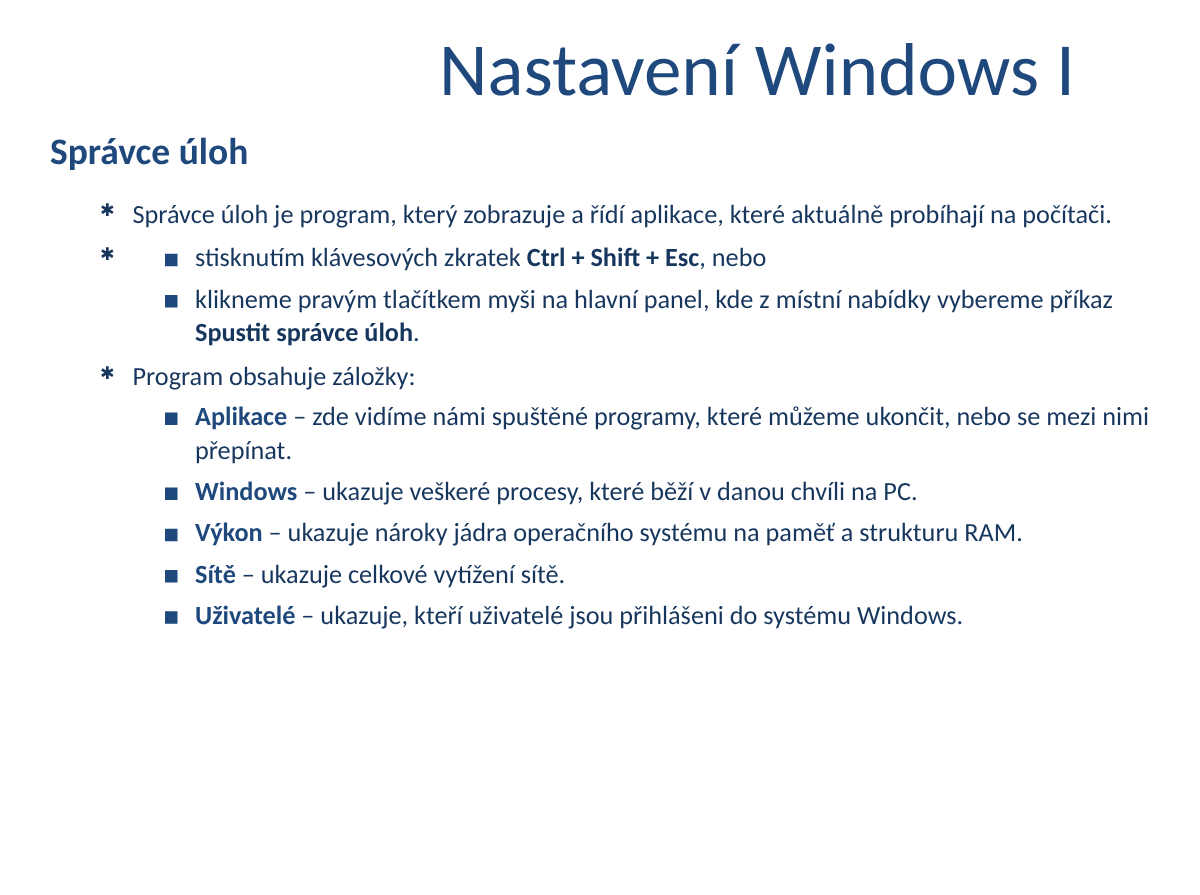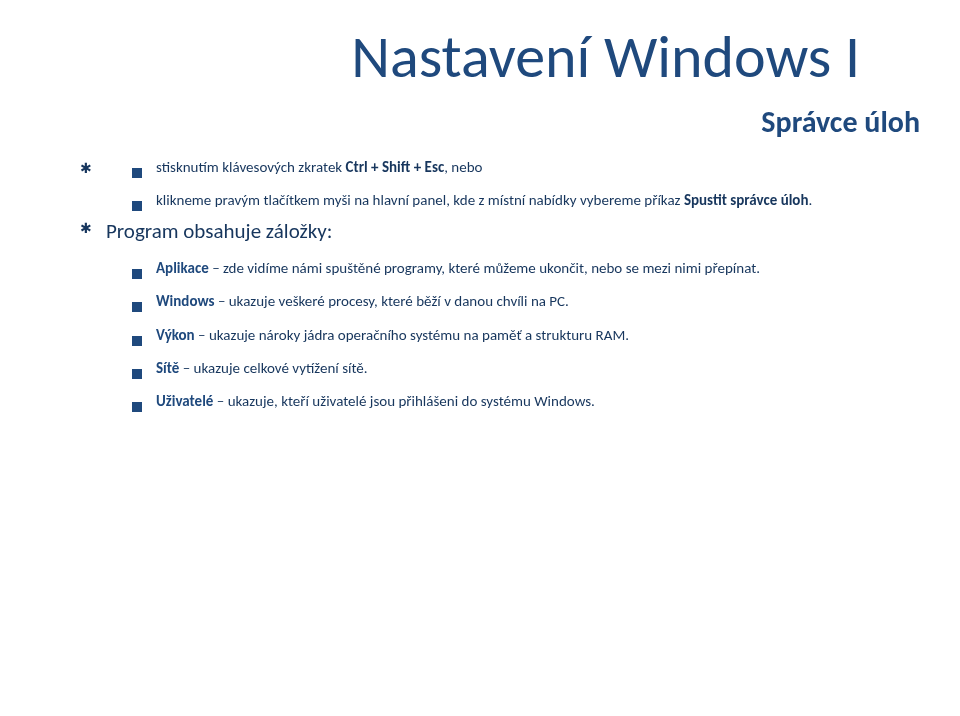--- a/index.html
+++ b/index.html
@@ -18,21 +18,20 @@
     text-align: right;
     padding-right: 60px;
     margin-bottom: 10px;
   }
   .subtitle {
     font-size: 30px;
     font-weight: 700;
     color: #1f497d;
     margin-left: 0;
     margin-bottom: 18px;
-    text-align: right;
   }
   .list-l1 {
     list-style: none;
     padding-left: 40px;
   }
   .list-l1 > li {
     position: relative;
     font-size: 21px;
     line-height: 1.28;
     color: #17365d;
@@ -47,46 +46,48 @@
     font-size: 14px;
     color: #17365d;
   }
   .list-l2 {
     list-style: none;
     padding-left: 26px;
     margin-top: 6px;
   }
   .list-l2 > li {
     position: relative;
-    font-size: 15px;
+    font-size: 21px;
     line-height: 1.28;
     color: #17365d;
     margin-bottom: 6px;
     padding-left: 24px;
-    margin-top: 14px;
   }
   .list-l2 > li::before {
     content: "";
     position: absolute;
     left: 0;
     top: 10px;
     width: 10px;
     height: 10px;
     background: #1f497d;
   }
   b { font-weight: 700; }
   .blue-bold { font-weight: 700; color: #1f497d; }
 </style>
 </head>
 <body>
 
 <div class="title">Nastavení Windows I</div>
 <div class="subtitle">Správce úloh</div>
 
 <ul class="list-l1">
+  <li>
+    <span>Správce úloh je program, který zobrazuje a řídí aplikace, které aktuálně probíhají na počítači.</span>
+  </li>
   <li>
     <ul class="list-l2">
       <li>
         <span>stisknutím klávesových zkratek </span><b>Ctrl + Shift + Esc</b><span>, nebo</span>
       </li>
       <li>
         <span>klikneme pravým tlačítkem myši na hlavní panel, kde z místní nabídky vybereme příkaz </span><b>Spustit správce úloh</b><span>.</span>
       </li>
     </ul>
   </li>

